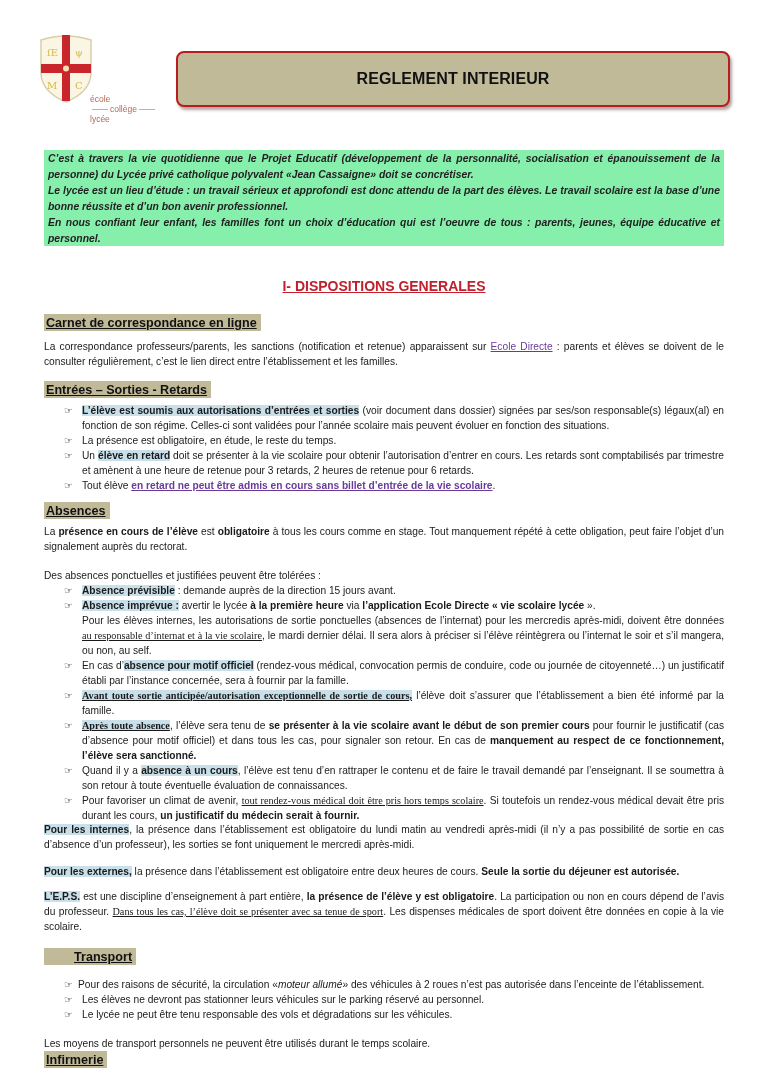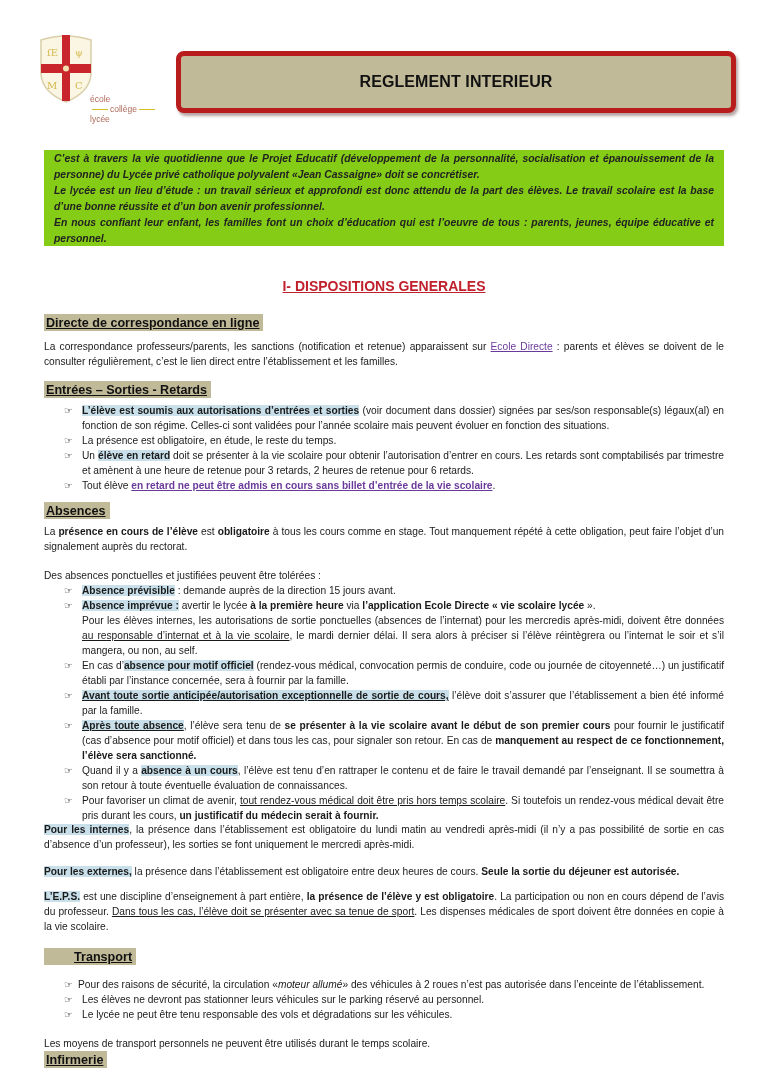--- a/index.html
+++ b/index.html
@@ -13,30 +13,30 @@
   
   .logo { position: absolute; left: 38px; top: 34px; width: 120px; height: 90px; }
   .shield { position: absolute; left: 0; top: 0; width: 56px; height: 70px; }
   .logo-words { position: absolute; left: 52px; top: 60px; font-size: 8.5px; color: #b06a5a; line-height: 10px; }
   .logo-words div { white-space: nowrap; }
   .logo-line { display: inline-block; width: 16px; height: 1px; background: #d4c020; vertical-align: middle; margin: 0 2px; }
 
   
   .title-banner {
     position: absolute; left: 176px; top: 51px; width: 550px; height: 52px;
-    background: #c1ba98; border: 5px solid #b91c1c; border-radius: 8px;
+    background: #c1ba98; border: 2px solid #b91c1c; border-radius: 8px;
     box-shadow: 2px 3px 3px rgba(120, 90, 90, 0.55);
     display: flex; align-items: center; justify-content: center;
   }
   .title-banner span { font-weight: bold; font-size: 16px; color: #111; letter-spacing: 0.1px; }
 
   
   .intro {
     position: absolute; left: 44px; top: 150px; width: 680px; height: 96px;
-    background: #84cc16; padding: 1px 10px; box-sizing: border-box;
+    background: #86efac; padding: 1px 4px; box-sizing: border-box;
     font-style: italic; font-weight: bold; font-size: 10.4px; line-height: 16px; color: #222;
   }
   .intro p { margin: 0; text-align: justify; }
 
   
   .section-title {
     position: absolute; left: 0; width: 768px; top: 278px; text-align: center;
     font-weight: bold; font-size: 14px; color: #c0202c; text-decoration: underline;
   }
 
@@ -50,21 +50,21 @@
 
   .text { position: absolute; left: 44px; width: 680px; font-size: 10.2px; line-height: 15px; color: #1a1a1a; text-align: justify; }
   .text p { margin: 0; }
 
   ul.bullets { list-style: none; margin: 0; padding: 0; }
   ul.bullets li { position: relative; padding-left: 38px; font-size: 10.2px; line-height: 15px; text-align: justify; }
   ul.bullets li .bul { position: absolute; left: 20px; top: 0; font-size: 10px; color: #333; }
 
   .hl { background: #c9e0ea; }
   .b { font-weight: bold; margin-top: 12px; }
-  .u { text-decoration: underline; }
+  .u { text-decoration: underline; font-family: Liberation Serif, serif; }
   .link { color: #6a3a9a; text-decoration: underline; }
   .linkb { color: #6a3a9a; text-decoration: underline; font-weight: bold; margin-top: 36px; }
   .i { font-style: italic; }
 </style>
 </head>
 <body>
 
 <div class="page">
 
   <div class="logo">
@@ -91,21 +91,21 @@
 
   <div class="intro">
     <p>C’est à travers la vie quotidienne que le Projet Educatif (développement de la personnalité, socialisation et épanouissement de la personne) du Lycée privé catholique polyvalent «Jean Cassaigne» doit se concrétiser.</p>
     <p>Le lycée est un lieu d’étude : un travail sérieux et approfondi est donc attendu de la part des élèves. Le travail scolaire est la base d’une bonne réussite et d’un bon avenir professionnel.</p>
     <p>En nous confiant leur enfant, les familles font un choix d’éducation qui est l’oeuvre de tous : parents, jeunes, équipe éducative et personnel.</p>
   </div>
 
   <div class="section-title">I- DISPOSITIONS GENERALES</div>
 
   <div class="subhead" style="top:314px;">
-    <span>Directe de correspondance en ligne</span>
+    <span>Carnet de correspondance en ligne</span>
   </div>
   <div class="text" style="top:339px;">
     <p><span>La correspondance professeurs/parents, les sanctions (notification et retenue) apparaissent sur </span><span class="link">Ecole Directe</span><span> : parents et élèves se doivent de le consulter régulièrement, c’est le lien direct entre l’établissement et les familles.</span></p>
   </div>
 
   <div class="subhead" style="top:381px;">
     <span>Entrées – Sorties - Retards</span>
   </div>
   <div class="text" style="top:403px;">
     <ul class="bullets">

